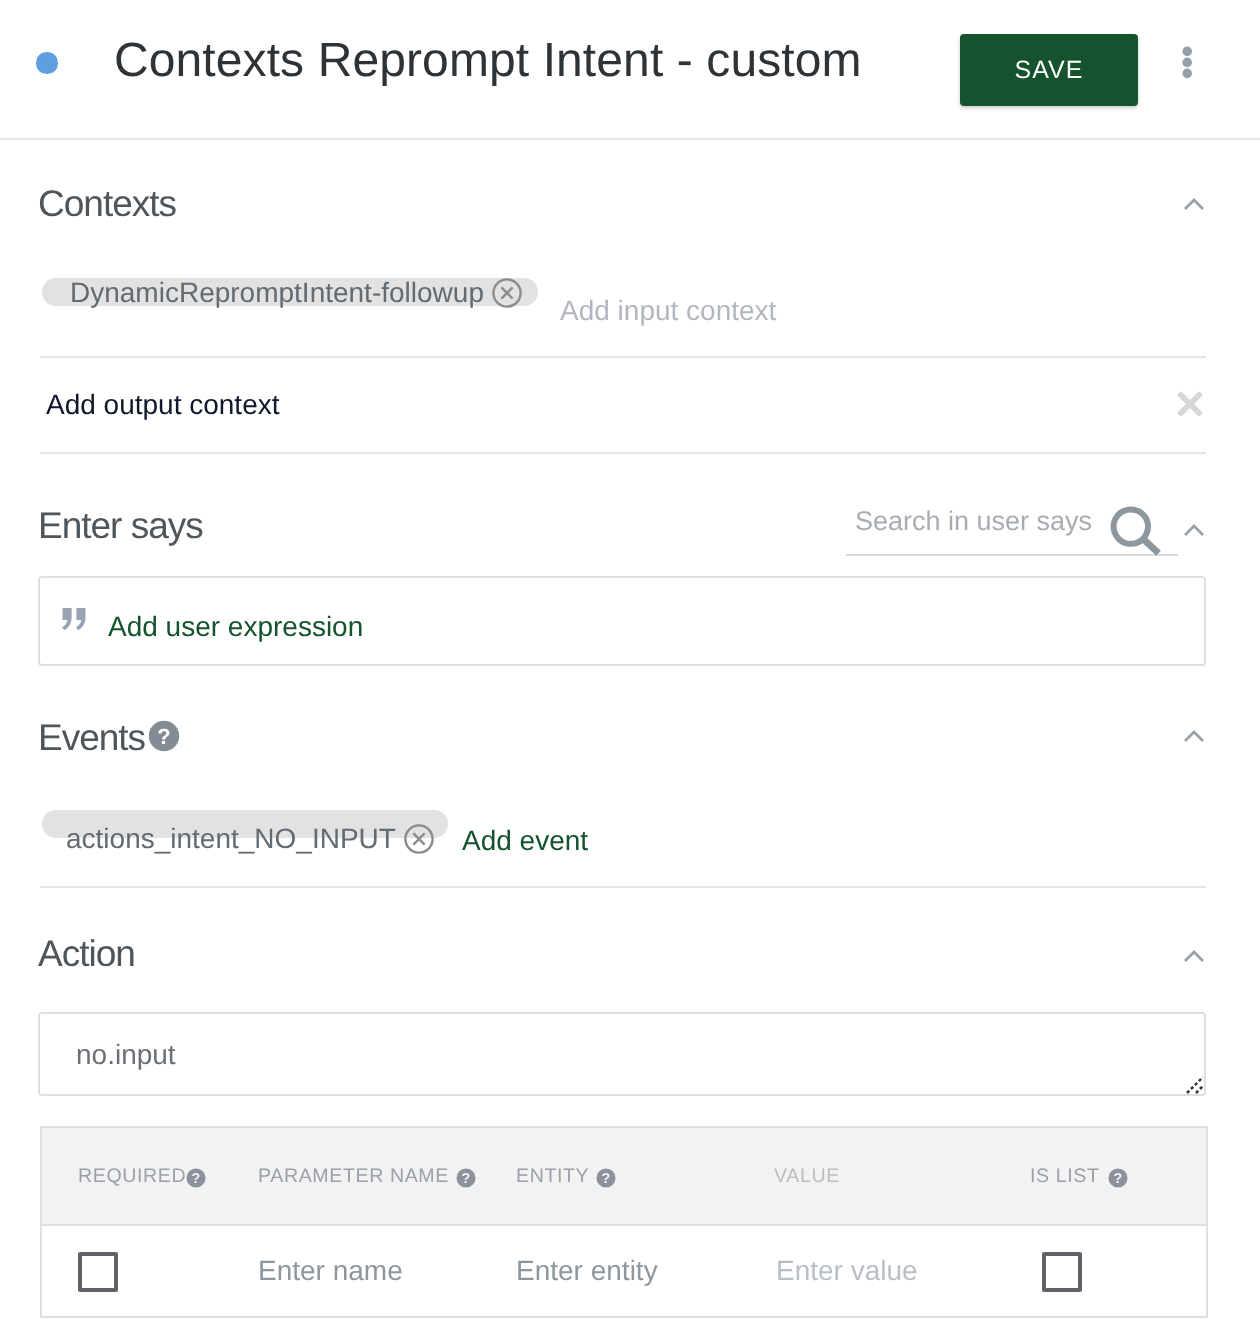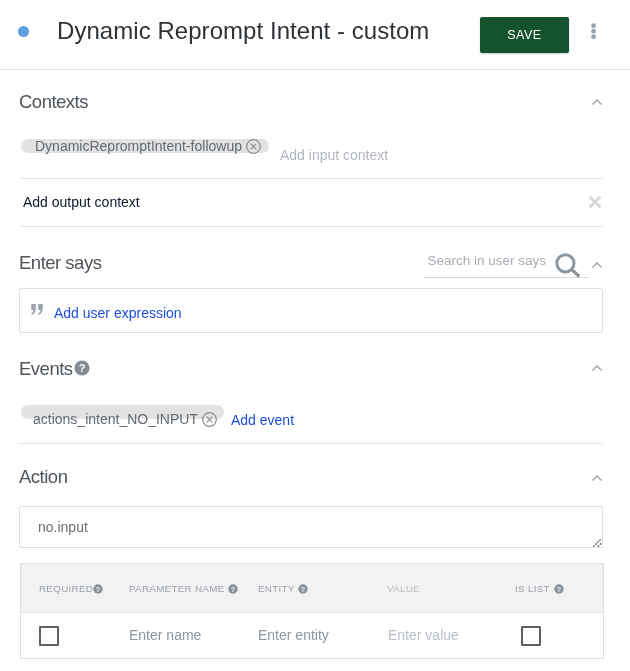--- a/index.html
+++ b/index.html
@@ -1,32 +1,32 @@
 <!DOCTYPE html>
 <html><head>
 <meta charset="utf-8">
 <style>
   * { margin:0; padding:0; box-sizing:border-box; }
   html,body { background:#fff; }
   body { font-family:"Liberation Sans", sans-serif; }
   #page { position:relative; width:630px; height:671px; overflow:hidden; background:#fff; }
   .abs { position:absolute; }
   .hdr { font-size:18.5px; letter-spacing:-0.5px; color:#4e555b; }
-  .ph  { font-size:14px; color:#1d4ed8; }
+  .ph  { font-size:14px; color:#14532d; }
   .chip { position:absolute; height:14px; background:#e2e2e2; border-radius:15px;
           display:flex; align-items:center; padding:0 8px 0 14px; font-size:14px; color:#626a72; }
   .chip svg { margin-left:4px; }
   .divider { position:absolute; left:20px; width:583px; height:1px; background:#e4e4e6; }
 </style>
 </head>
 <body>
 <div id="page">
 
   <div class="abs" style="left:18px; top:26px; width:10.5px; height:10.5px; border-radius:50%; background:#5f9fdf;"></div>
-  <div class="abs" style="left:57px; top:16.5px; font-size:24px; letter-spacing:0.05px; color:#2e3338;">Dynamic Reprompt Intent - custom</div>
+  <div class="abs" style="left:57px; top:16.5px; font-size:24px; letter-spacing:0.05px; color:#2e3338;">Contexts Reprompt Intent - custom</div>
   <div class="abs" style="left:480px; top:17px; width:89px; height:36px; background:#14532d; border-radius:2px;
        color:#fff; font-size:12.5px; letter-spacing:0.5px; display:flex; align-items:center; justify-content:center;
        box-shadow:0 1px 2px rgba(0,0,0,0.2);">SAVE</div>
   <svg class="abs" style="left:589px; top:23px;" width="10" height="17">
     <circle cx="4.6" cy="2.7" r="2.4" fill="#94a0ac"></circle>
     <circle cx="4.6" cy="8.2" r="2.4" fill="#94a0ac"></circle>
     <circle cx="4.6" cy="13.7" r="2.4" fill="#94a0ac"></circle>
   </svg>
   <div class="abs" style="left:0; top:69px; width:630px; height:1px; background:#e4e4e6;"></div>
 

